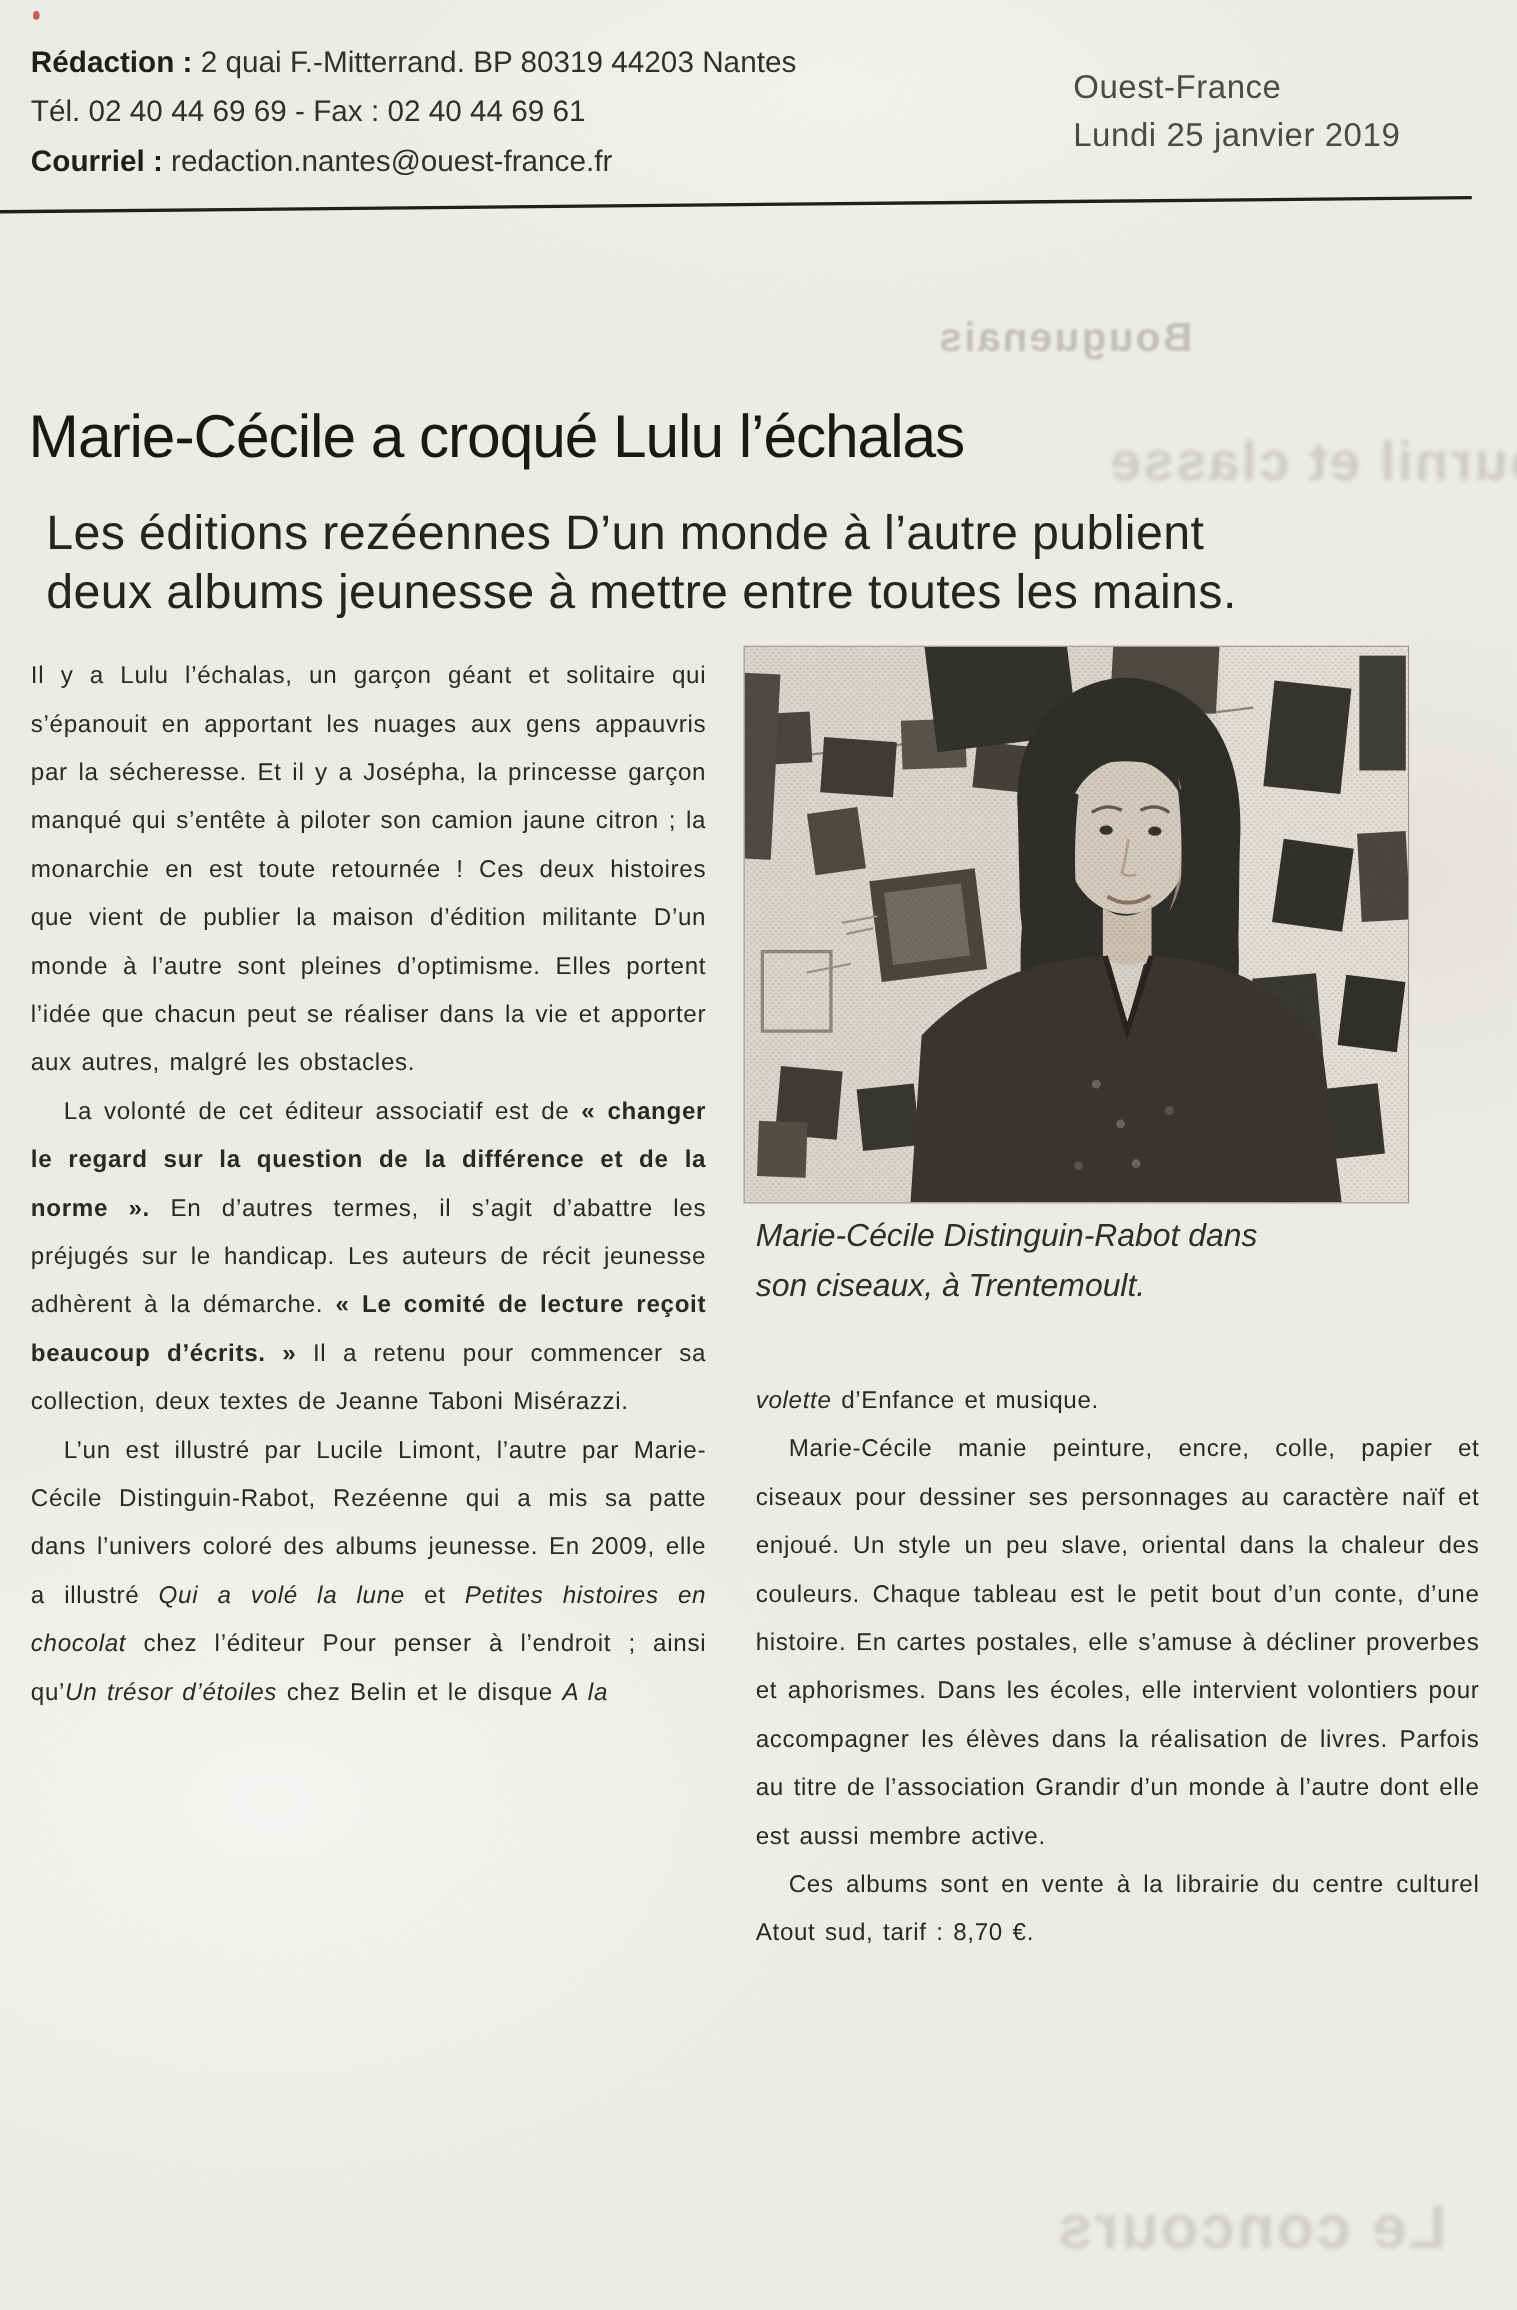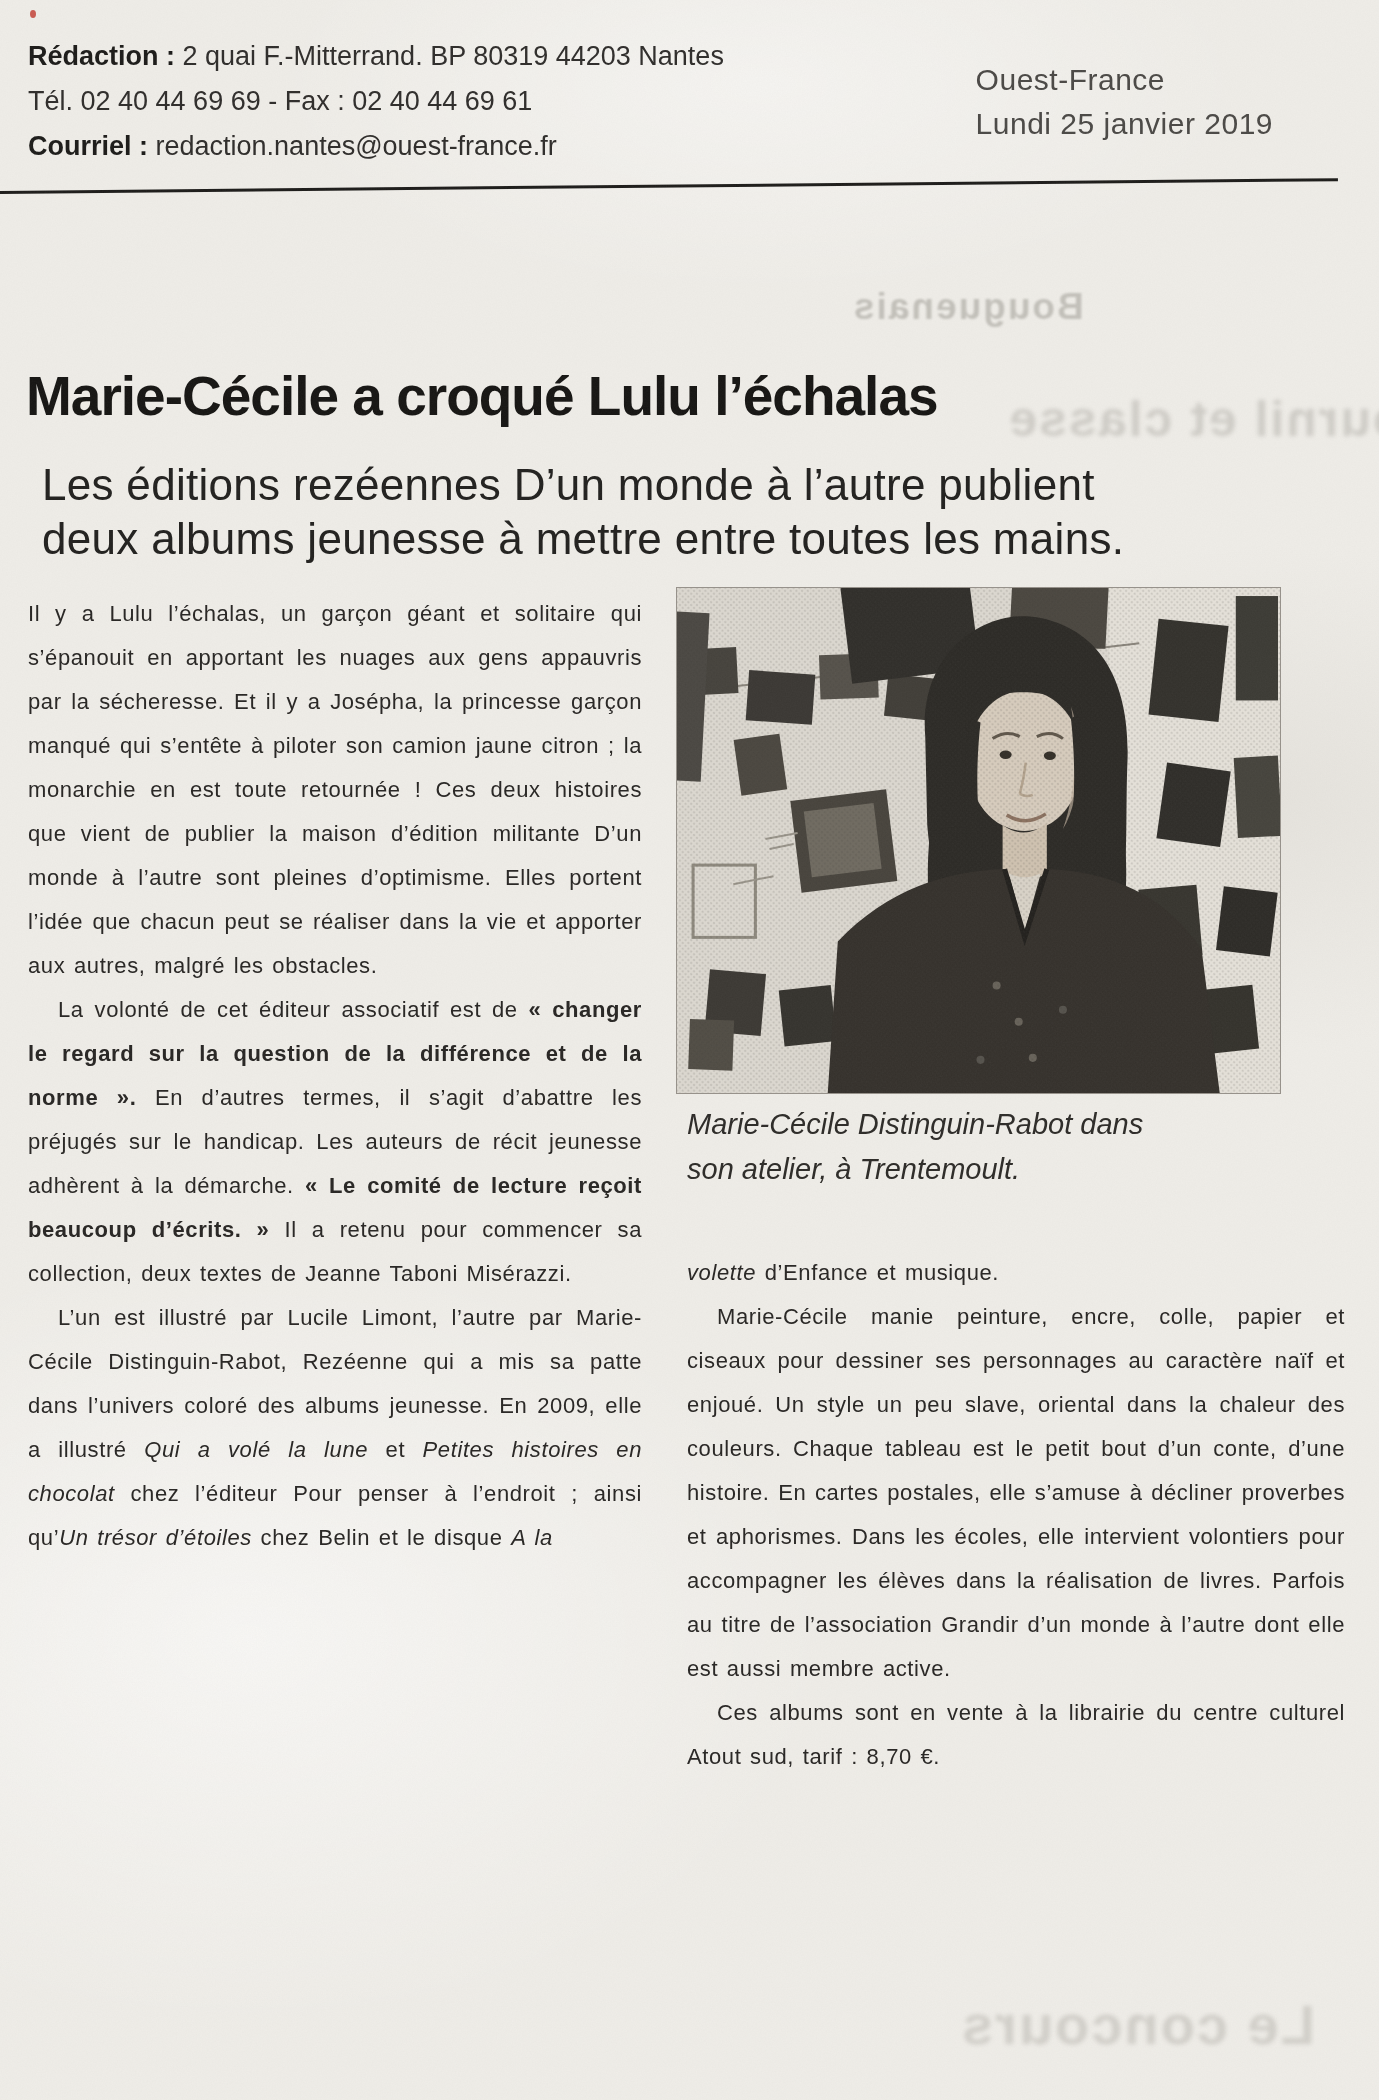--- a/index.html
+++ b/index.html
@@ -30,21 +30,21 @@
   .ghost-reverse-headline{left:676px;top:390px;font-size:50px;letter-spacing:2px;
          color:rgba(120,115,107,.26);filter:blur(2px);width:760px;overflow:hidden;}
   .ghost-bottom{left:960px;top:1992px;font-size:56px;letter-spacing:2px;
          color:rgba(122,117,109,.24);filter:blur(2px);}
 
   .red-speck{position:absolute;left:30px;top:10px;width:6px;height:8px;border-radius:50%;
              background:rgba(190,40,30,.75);}
 
   
   .headline{position:absolute;left:26px;top:368px;margin:0;font-size:55px;line-height:1.05;
-            font-weight:bold;letter-spacing:-1px;color:#151412;white-space:nowrap;}
+            font-weight:normal;letter-spacing:-1px;color:#151412;white-space:nowrap;}
   .standfirst{position:absolute;left:28px;top:444px;margin:14px;font-size:44px;line-height:54px;
               color:#21201e;letter-spacing:.3px;}
 
   
   .col{position:absolute;font-size:22px;line-height:44px;text-align:justify;
        letter-spacing:.6px;word-spacing:2px;color:#272523;}
   .col-left{left:28px;top:592px;width:614px;}
   .col-right{left:687px;top:1228px;width:658px;margin-top:23px;}
   .para{margin:0;text-indent:30px;}
   .para.no-indent{text-indent:0;}
@@ -151,21 +151,21 @@
         <circle cx="340" cy="432" r="4" fill="#7d786e" opacity=".7"></circle>
         <circle cx="354" cy="468" r="4" fill="#7d786e" opacity=".7"></circle>
         <circle cx="302" cy="470" r="4" fill="#6d6962" opacity=".6"></circle>
         <circle cx="384" cy="420" r="4" fill="#6d6962" opacity=".6"></circle>
       </g>
       <rect width="600" height="503" fill="url(#ht)" opacity=".16"></rect>
     </svg>
   </figure>
   <div class="caption">
     <span>Marie-Cécile Distinguin-Rabot dans</span><br>
-    <span>son atelier, à Trentemoult.</span>
+    <span>son ciseaux, à Trentemoult.</span>
   </div>
 
   <div class="col col-right">
     <p class="para no-indent"><span class="i">volette</span><span> d’Enfance et musique.</span></p>
     <p class="para">Marie-Cécile manie peinture, encre, colle, papier et ciseaux pour dessiner ses personnages au caractère naïf et enjoué. Un style un peu slave, oriental dans la chaleur des couleurs. Chaque tableau est le petit bout d’un conte, d’une histoire. En cartes postales, elle s’amuse à décliner proverbes et aphorismes. Dans les écoles, elle intervient volontiers pour accompagner les élèves dans la réalisation de livres. Parfois au titre de l’association Grandir d’un monde à l’autre dont elle est aussi membre active.</p>
     <p class="para">Ces albums sont en vente à la librairie du centre culturel Atout sud, tarif : 8,70 €.</p>
   </div>
 
   <svg class="grain" width="1379" height="2100">
     <filter id="pg">

